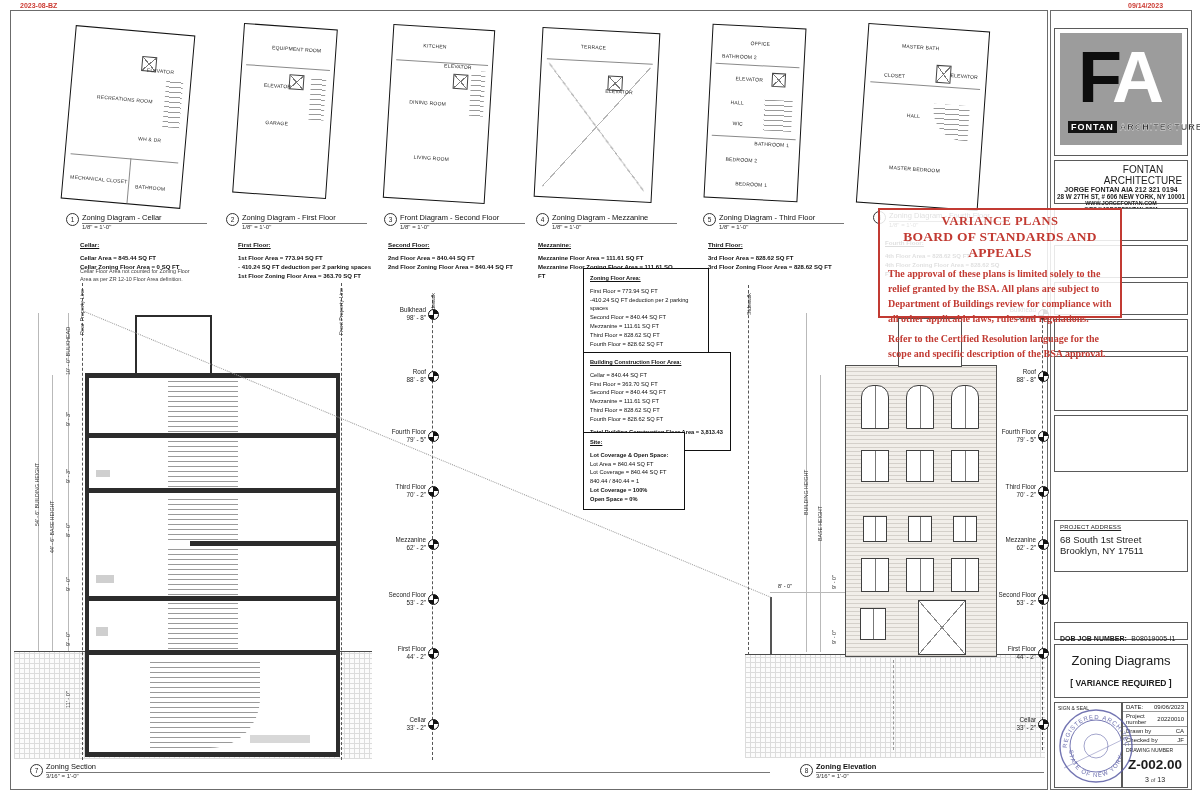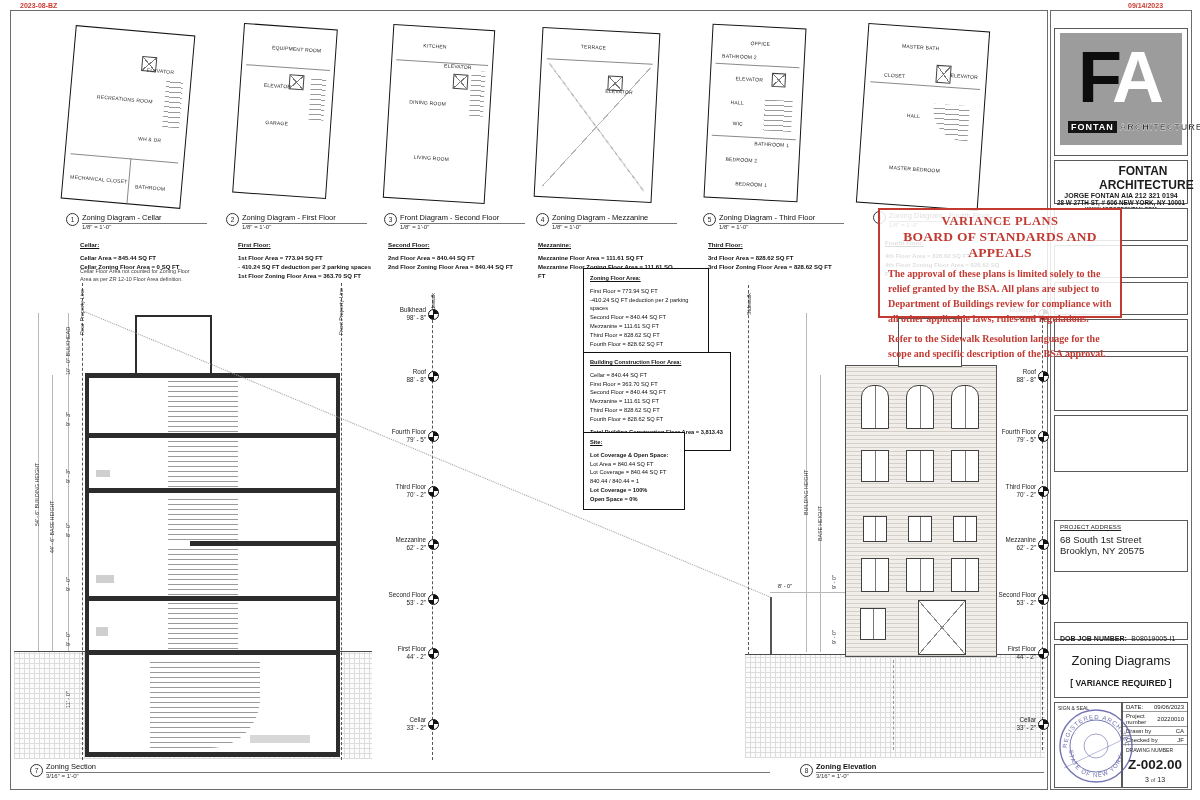--- a/index.html
+++ b/index.html
@@ -435,52 +435,52 @@
   <div class="vscale" style="left:46px;top:773px;">3/16" = 1'-0"</div>
 
   <div class="vnum" style="left:800px;top:764px;">8</div>
   <div class="vtitle" style="left:816px;top:762px;width:228px;font-weight:bold;">Zoning Elevation</div>
   <div class="vscale" style="left:816px;top:773px;">3/16" = 1'-0"</div>
 
   <div class="stamp">
     <div class="l1">VARIANCE PLANS</div>
     <div class="l2">BOARD OF STANDARDS AND APPEALS</div>
     <p>The approval of these plans is limited solely to the relief granted by the BSA.  All plans are subject to Department of Buildings review for compliance with all other applicable laws, rules and regulations.</p>
-    <p>Refer to the Sidewalk Resolution language for the scope and specific description of the BSA approval.</p>
+    <p>Refer to the Certified Resolution language for the scope and specific description of the BSA approval.</p>
   </div>
 
   <div class="tb-box" style="left:1054px;top:28px;width:134px;height:128px;"></div>
   <div class="logo" style="left:1060px;top:33px;width:122px;height:112px;">
     <span class="fa-f" style="left:18px;top:8px;">F</span>
     <span class="fa-a" style="left:52px;top:8px;">A</span>
     <div class="logo-bar" style="left:8px;top:88px;">
       <span class="left">FONTAN</span>
       <span class="right">ARCHITECTURE</span>
     </div>
   </div>
 
   <div class="tb-box" style="left:1054px;top:160px;width:134px;height:44px;text-align:center;padding-top:3px;">
-    <div style="font-size:12px;font-weight:bold;margin-left:44px;">FONTAN ARCHITECTURE</div>
+    <div style="font-size:10px;font-weight:normal;margin-left:44px;">FONTAN ARCHITECTURE</div>
     <div style="font-size:7px;font-weight:bold;">JORGE FONTAN AIA 212 321 0194</div>
     <div style="font-size:6.3px;font-weight:bold;">28 W 27TH ST, # 606 NEW YORK, NY 10001</div>
     <div style="font-size:5.4px;font-weight:bold;">WWW.JORGEFONTAN.COM  INFO@JORGEFONTAN.COM</div>
   </div>
 
   <div class="tb-box" style="left:1054px;top:208px;width:134px;height:33px;"></div>
   <div class="tb-box" style="left:1054px;top:245px;width:134px;height:33px;"></div>
   <div class="tb-box" style="left:1054px;top:282px;width:134px;height:33px;"></div>
   <div class="tb-box" style="left:1054px;top:319px;width:134px;height:33px;"></div>
   <div class="tb-box" style="left:1054px;top:356px;width:134px;height:55px;"></div>
   <div class="tb-box" style="left:1054px;top:415px;width:134px;height:57px;"></div>
 
 
   <div class="tb-box" style="left:1054px;top:520px;width:134px;height:52px;padding:3px 5px;">
     <div class="tb-label">PROJECT ADDRESS</div>
     <div style="font-size:9.5px;margin-top:4px;">68 South 1st Street</div>
-    <div style="font-size:9.5px;">Brooklyn, NY 20575</div>
+    <div style="font-size:9.5px;">Brooklyn, NY 17511</div>
   </div>
 
 
   <div class="tb-box" style="left:1054px;top:622px;width:134px;height:18px;padding:4px 5px 0 5px;">
     <span style="font-size:7px;font-weight:bold;">DOB JOB NUMBER:</span>
     <span style="font-size:7px;">B08019005-I1</span>
   </div>
 
   <div class="tb-box" style="left:1054px;top:644px;width:134px;height:54px;text-align:center;padding-top:8px;">
     <div style="font-size:13px;">Zoning Diagrams</div>

